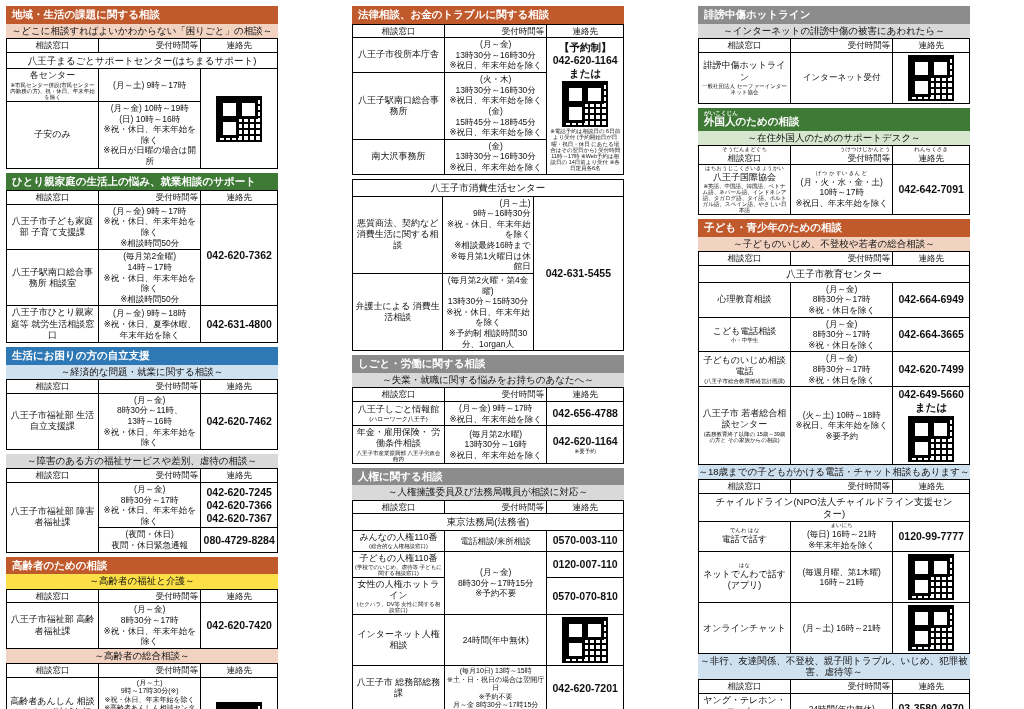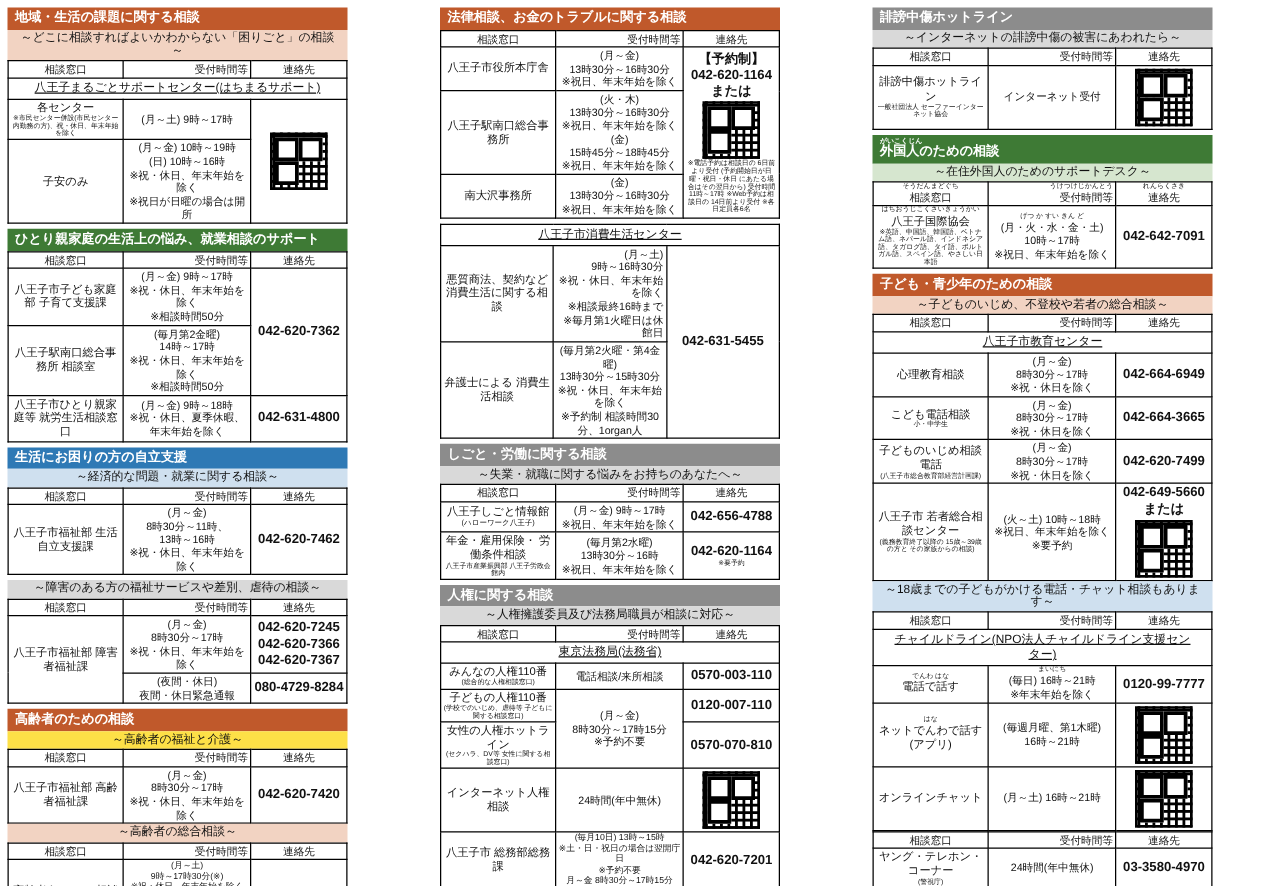--- a/index.html
+++ b/index.html
@@ -4,30 +4,30 @@
 <style>
   html,body{margin:0;padding:0;background:#fff;}
   body{font-family:"Liberation Sans","DejaVu Sans",sans-serif;color:#111;}
   #page{position:relative;width:1024px;height:709px;overflow:hidden;}
   .col{position:absolute;top:6px;width:272px;}
   #col1{left:6px;}
   #col2{left:352px;}
   #col3{left:698px;}
   .sec{margin-bottom:4px;}
   .bar{color:#fff;font-weight:bold;font-size:10.5px;padding:3px 6px;line-height:1.1;}
-  .subbar{font-size:9.5px;text-align:center;padding:2px 10px;line-height:1.1;}
+  .subbar{font-size:9.5px;text-align:center;padding:2px 0;line-height:1.1;}
   table{border-collapse:collapse;width:100%;table-layout:fixed;}
   td,th{border:1px solid #000;padding:1px 2px;font-size:8.5px;vertical-align:middle;text-align:center;line-height:1.25;}
   .hdr td{font-size:8.5px;}
   .tel{font-size:10.5px;font-weight:bold;white-space:pre-line;}
   .note{font-size:6px;line-height:1.15;display:block;}
   .note2{font-size:5.5px;line-height:1.1;display:block;}
   .tname{font-size:9px;line-height:1.25;}
   .time{font-size:8.5px;white-space:pre-line;line-height:1.25;}
-  .center-title{font-size:9.5px;padding:2px 16px;text-decoration:underline;}
+  .center-title{font-size:9.5px;padding:2px 16px;}
   .qr{width:46px;height:46px;margin:1px auto;display:block;
       background:
         linear-gradient(90deg,#000 2px,transparent 2px) 0 0/6px 6px,
         linear-gradient(#000 2px,transparent 2px) 0 0/6px 6px,
         #fff;
       border:2px solid #000;box-sizing:border-box;position:relative;}
   .qr:before,.qr:after{content:"";position:absolute;width:13px;height:13px;border:3px solid #000;background:#fff;}
   .qr:before{top:2px;left:2px;}
   .qr:after{top:2px;right:2px;}
   .qr i{position:absolute;bottom:2px;left:2px;width:13px;height:13px;border:3px solid #000;background:#fff;}
@@ -579,20 +579,21 @@
           <td class="time">(月～土) 16時～21時</td>
           <td>
             <span class="qr">
                   <i></i>
                 </span>
           </td>
         </tr>
       </tbody>
         </table>
 
+      <div class="subbar" style="background:#CFE0EF">～非行、友達関係、不登校、親子間トラブル、いじめ、犯罪被害、虐待等～</div>
       <table>
         <tbody>
             <tr class="hdr">
           <td class="w-ct">相談窓口</td>
           <td class="w-tm">受付時間等</td>
           <td class="w-tel">連絡先</td>
         </tr>
         <tr>
           <td>
             <span class="tname">ヤング・テレホン・コーナー</span>

